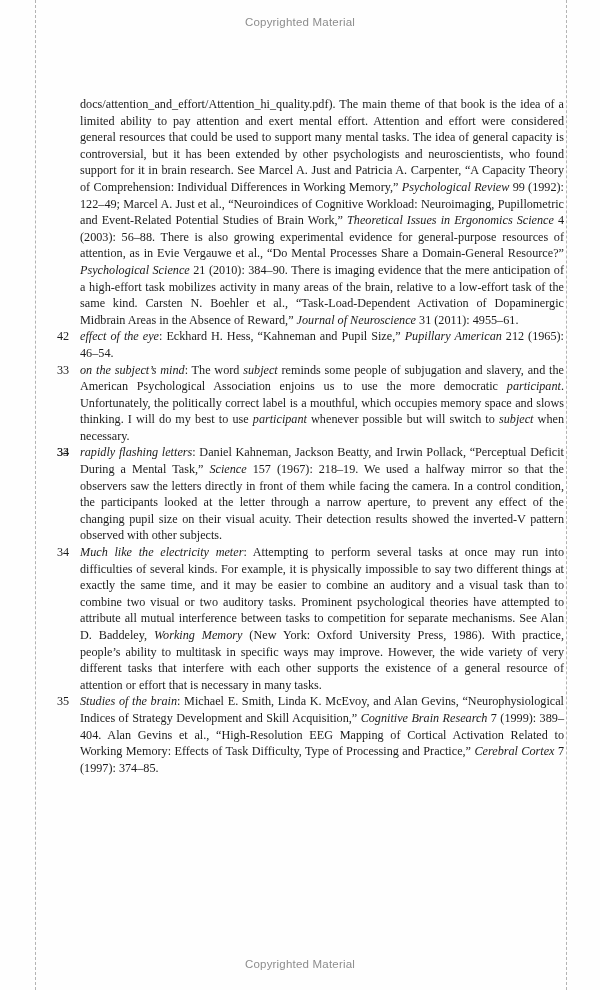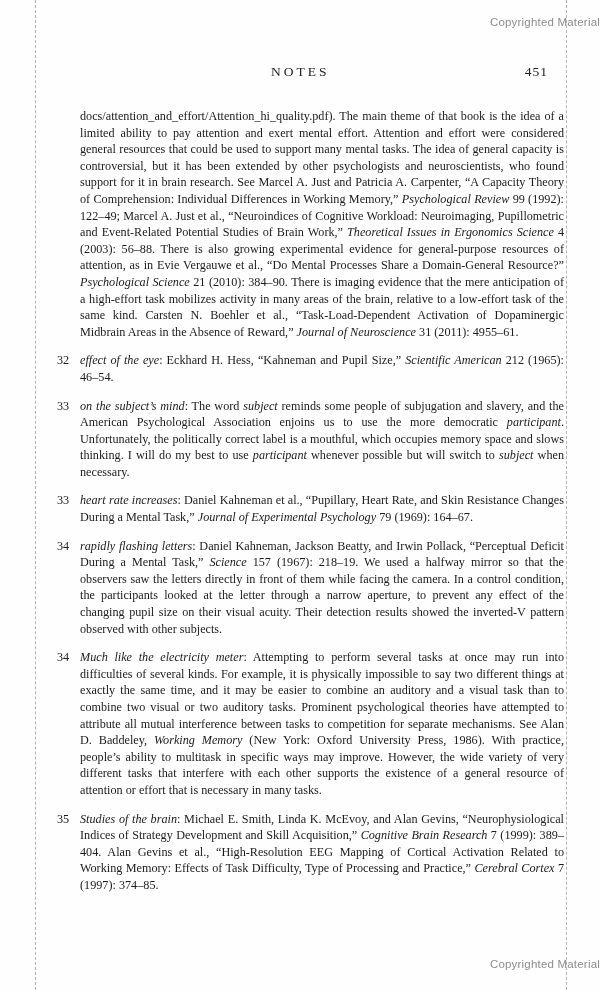--- a/index.html
+++ b/index.html
@@ -14,21 +14,21 @@
   }
   .page { position: absolute; inset: 0; background: #fefefe; }
   .edge-line {
     position: absolute; top: 0; bottom: 0; width: 0;
     border-left: 1px dashed #b3b3b3;
   }
   .edge-line.left  { left: 35px; }
   .edge-line.right { left: 566px; }
   .copyright {
     position: absolute; left: 0; width: 600px;
-    text-align: right;
+    text-align: center;
     font-family: "Liberation Sans", sans-serif;
     font-size: 11.5px;
     color: #8d8d8d;
     letter-spacing: 0.2px;
   }
   .copyright.top    { top: 16px; }
   .copyright.bottom { top: 958px; }
   .page-header {
     position: absolute; top: 64px; left: 57px; width: 507px; height: 20px;
   }
@@ -43,46 +43,41 @@
   .notes {
     position: absolute; top: 96px; left: 57px; width: 507px;
     font-size: 12.2px; line-height: 16.6px;
     color: #1b1b1b;
   }
   .note {
     position: relative;
     padding-left: 23px;
     text-align: justify;
     hyphens: auto;
-    margin-top: 12px;
     -webkit-hyphens: auto;
   }
   .note-number {
     position: absolute; left: 0; top: 0; width: 18px;
     text-align: left;
   }
 </style>
 </head>
 <body>
 
 <div class="page">
   <div class="edge-line left"></div>
   <div class="edge-line right"></div>
 
   <div class="copyright top">Copyrighted Material</div>
 
-  <div class="page-header">
-    <span class="header-title">NOTES</span>
-    <span class="page-number">451</span>
-  </div>
 
   <div class="notes" id="notes-container">
       <div class="note"><span class="note-number"></span><span class="note-text"><span>docs/attention_and_effort/Attention_hi_quality.pdf). The main theme of that book is the idea of a limited ability to pay attention and exert mental effort. Attention and effort were considered general resources that could be used to support many mental tasks. The idea of general capacity is controversial, but it has been extended by other psychologists and neuroscientists, who found support for it in brain research. See Marcel A. Just and Patricia A. Carpenter, “A Capacity Theory of Comprehension: Individual Differences in Working Memory,” </span><i>Psychological Review</i><span> 99 (1992): 122–49; Marcel A. Just et al., “Neuroindices of Cognitive Workload: Neuroimaging, Pupillometric and Event-Related Potential Studies of Brain Work,” </span><i>Theoretical Issues in Ergonomics Science</i><span> 4 (2003): 56–88. There is also growing experimental evidence for general-purpose resources of attention, as in Evie Vergauwe et al., “Do Mental Processes Share a Domain-General Resource?” </span><i>Psychological Science</i><span> 21 (2010): 384–90. There is imaging evidence that the mere anticipation of a high-effort task mobilizes activity in many areas of the brain, relative to a low-effort task of the same kind. Carsten N. Boehler et al., “Task-Load-Dependent Activation of Dopaminergic Midbrain Areas in the Absence of Reward,” </span><i>Journal of Neuroscience</i><span> 31 (2011): 4955–61.</span></span></div>
-      <div class="note"><span class="note-number">32</span><span class="note-text"><i>effect of the eye</i><span>: Eckhard H. Hess, “Kahneman and Pupil Size,” </span><i>Scientific American</i><span> 212 (1965): 46–54.</span></span></div>
+      <div class="note"><span class="note-number">42</span><span class="note-text"><i>effect of the eye</i><span>: Eckhard H. Hess, “Kahneman and Pupil Size,” </span><i>Pupillary American</i><span> 212 (1965): 46–54.</span></span></div>
       <div class="note"><span class="note-number">33</span><span class="note-text"><i>on the subject’s mind</i><span>: The word </span><i>subject</i><span> reminds some people of subjugation and slavery, and the American Psychological Association enjoins us to use the more democratic </span><i>participant</i><span>. Unfortunately, the politically correct label is a mouthful, which occupies memory space and slows thinking. I will do my best to use </span><i>participant</i><span> whenever possible but will switch to </span><i>subject</i><span> when necessary.</span></span></div>
-      <div class="note"><span class="note-number">33</span><span class="note-text"><i>heart rate increases</i><span>: Daniel Kahneman et al., “Pupillary, Heart Rate, and Skin Resistance Changes During a Mental Task,” </span><i>Journal of Experimental Psychology</i><span> 79 (1969): 164–67.</span></span></div>
+      <div class="note"><span class="note-number">33</span></div>
       <div class="note"><span class="note-number">34</span><span class="note-text"><i>rapidly flashing letters</i><span>: Daniel Kahneman, Jackson Beatty, and Irwin Pollack, “Perceptual Deficit During a Mental Task,” </span><i>Science</i><span> 157 (1967): 218–19. We used a halfway mirror so that the observers saw the letters directly in front of them while facing the camera. In a control condition, the participants looked at the letter through a narrow aperture, to prevent any effect of the changing pupil size on their visual acuity. Their detection results showed the inverted-V pattern observed with other subjects.</span></span></div>
       <div class="note"><span class="note-number">34</span><span class="note-text"><i>Much like the electricity meter</i><span>: Attempting to perform several tasks at once may run into difficulties of several kinds. For example, it is physically impossible to say two different things at exactly the same time, and it may be easier to combine an auditory and a visual task than to combine two visual or two auditory tasks. Prominent psychological theories have attempted to attribute all mutual interference between tasks to competition for separate mechanisms. See Alan D. Baddeley, </span><i>Working Memory</i><span> (New York: Oxford University Press, 1986). With practice, people’s ability to multitask in specific ways may improve. However, the wide variety of very different tasks that interfere with each other supports the existence of a general resource of attention or effort that is necessary in many tasks.</span></span></div>
       <div class="note"><span class="note-number">35</span><span class="note-text"><i>Studies of the brain</i><span>: Michael E. Smith, Linda K. McEvoy, and Alan Gevins, “Neurophysiological Indices of Strategy Development and Skill Acquisition,” </span><i>Cognitive Brain Research</i><span> 7 (1999): 389–404. Alan Gevins et al., “High-Resolution EEG Mapping of Cortical Activation Related to Working Memory: Effects of Task Difficulty, Type of Processing and Practice,” </span><i>Cerebral Cortex</i><span> 7 (1997): 374–85.</span></span></div>
     </div>
 
   <div class="copyright bottom">Copyrighted Material</div>
 </div>
 
 </body></html>

